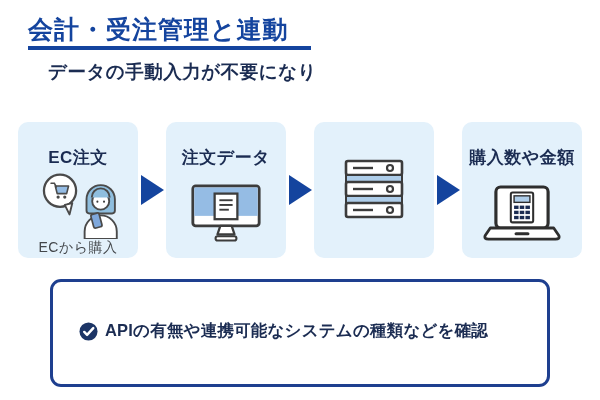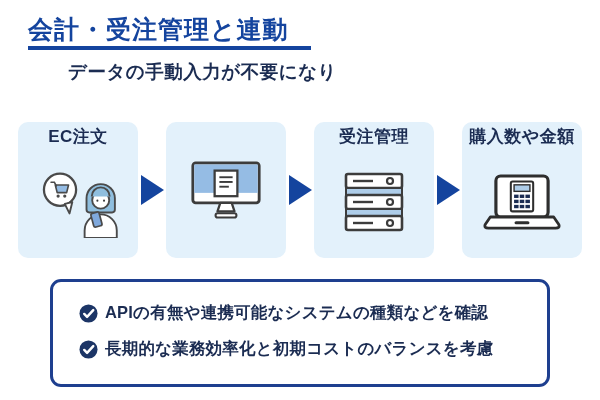--- a/index.html
+++ b/index.html
@@ -20,37 +20,37 @@
   }
   
   .title{
     position:absolute;left:28px;top:13px;
     font-size:25px;font-weight:bold;color:var(--blue);letter-spacing:1px;
   }
   .title-rule{
     position:absolute;left:28px;top:46px;width:283px;height:4px;background:var(--blue);
   }
   .lede{
-    position:absolute;left:30px;top:61px;display:flex;align-items:center;margin-left:20px;
+    position:absolute;left:30px;top:61px;display:flex;align-items:center;
   }
   .lede-bar{width:7px;background:var(--blue);margin-right:11px;}
   .lede-text{
     font-size:18.5px;font-weight:bold;color:var(--navy);line-height:21px;letter-spacing:0.5px;
   }
   
   .flow{
     position:absolute;left:18px;top:122px;width:564px;height:136px;
     display:flex;justify-content:space-between;align-items:stretch;
   }
   .step{
     width:120px;background:var(--panel);border-radius:10px;
     display:flex;flex-direction:column;align-items:center;
   }
   .step-label{
-    margin-top:3px;font-size:17px;font-weight:bold;color:var(--navy);letter-spacing:0.5px;
+    margin-top:24px;font-size:17px;font-weight:bold;color:var(--navy);letter-spacing:0.5px;
     white-space:nowrap;
   }
   .step-icon{flex:1;display:flex;align-items:center;justify-content:center;}
   .step-caption{
     margin-bottom:10px;font-size:14px;color:var(--caption);white-space:nowrap;letter-spacing:0.5px;
   }
   .arrow{
     align-self:center;width:0;height:0;
     border-top:15px solid transparent;border-bottom:15px solid transparent;
     border-left:23px solid var(--blue);
@@ -97,43 +97,44 @@
           <circle cx="28" cy="29.7" r="1.7" fill="#4a4a4a"></circle>
           <path d="M51 32 a15 15 0 0 1 30 0 v12 q0 3 -3 3 h-24 q-3 0 -3 -3 z" fill="#8fbede" stroke="#4a4a4a" stroke-width="2"></path>
           <circle cx="66" cy="34" r="9" fill="#fff" stroke="#4a4a4a" stroke-width="2"></circle>
           <path d="M56.5 30 a9.5 9.5 0 0 1 19 0" fill="#8fbede" stroke="#4a4a4a" stroke-width="2"></path>
           <circle cx="62.5" cy="34.5" r="1.1" fill="#3a3a3a"></circle>
           <circle cx="69.5" cy="34.5" r="1.1" fill="#3a3a3a"></circle>
           <path d="M49 74 v-8 a17 17 0 0 1 34 0 v8 z" fill="#fff" stroke="#4a4a4a" stroke-width="2"></path>
           <rect x="57" y="47" width="9" height="15" rx="2" fill="#7fa8dc" stroke="#4a4a4a" stroke-width="1.8" transform="rotate(-15 61.5 54.5)"></rect>
         </svg>
       </div>
+      <div class="step-caption">ECから購入</div>
     </div>
 
     <div class="arrow"></div>
 
     <div class="step">
+      <div class="step-label">注文データ</div>
       <div class="step-icon">
         <svg viewBox="0 0 76 64" width="72" height="61">
           <rect x="3" y="3" width="70" height="42" rx="3" fill="#fff" stroke="#3c3c3c" stroke-width="3"></rect>
           <rect x="4.5" y="4.5" width="67" height="30" fill="#95bce4"></rect>
           <rect x="26" y="11" width="24" height="27" fill="#fff" stroke="#3c3c3c" stroke-width="2.4"></rect>
           <line x1="31" y1="18" x2="45" y2="18" stroke="#3c3c3c" stroke-width="2"></line>
           <line x1="31" y1="23" x2="45" y2="23" stroke="#3c3c3c" stroke-width="2"></line>
           <line x1="31" y1="28" x2="41" y2="28" stroke="#3c3c3c" stroke-width="2"></line>
           <path d="M32 45 l-3 9 h18 l-3 -9 z" fill="#fff" stroke="#3c3c3c" stroke-width="2.4" stroke-linejoin="round"></path>
           <rect x="27" y="56" width="22" height="4.5" rx="2.2" fill="#fff" stroke="#3c3c3c" stroke-width="2.2"></rect>
         </svg>
       </div>
     </div>
 
     <div class="arrow"></div>
 
     <div class="step">
-      <div class="step-label">受注管理</div>
       <div class="step-icon">
         <svg viewBox="0 0 62 62" width="62" height="62">
           <rect x="3" y="2" width="56" height="14" rx="2" fill="#fff" stroke="#3c3c3c" stroke-width="2.6"></rect>
           <line x1="10" y1="9" x2="30" y2="9" stroke="#3c3c3c" stroke-width="2.4"></line>
           <circle cx="47" cy="9" r="3" fill="#fff" stroke="#3c3c3c" stroke-width="2.2"></circle>
           <rect x="3" y="16" width="56" height="7" fill="#aecde9" stroke="#3c3c3c" stroke-width="2"></rect>
           <rect x="3" y="23" width="56" height="14" rx="2" fill="#fff" stroke="#3c3c3c" stroke-width="2.6"></rect>
           <line x1="10" y1="30" x2="30" y2="30" stroke="#3c3c3c" stroke-width="2.4"></line>
           <circle cx="47" cy="30" r="3" fill="#fff" stroke="#3c3c3c" stroke-width="2.2"></circle>
           <rect x="3" y="37" width="56" height="7" fill="#aecde9" stroke="#3c3c3c" stroke-width="2"></rect>
@@ -175,24 +176,15 @@
   <div class="checklist">
     <div class="chk-row">
       <span class="chk-ico">
         <svg viewBox="0 0 20 20" width="19" height="19">
           <circle cx="10" cy="10" r="9.5" fill="#1c3566"></circle>
           <path d="M5.5 10.5 l3 3 l6.5 -7" fill="none" stroke="#fff" stroke-width="2.6" stroke-linecap="round" stroke-linejoin="round"></path>
         </svg>
       </span>
       <span class="chk-text">APIの有無や連携可能なシステムの種類などを確認</span>
     </div>
-    <div class="chk-row">
-      <span class="chk-ico">
-        <svg viewBox="0 0 20 20" width="19" height="19">
-          <circle cx="10" cy="10" r="9.5" fill="#1c3566"></circle>
-          <path d="M5.5 10.5 l3 3 l6.5 -7" fill="none" stroke="#fff" stroke-width="2.6" stroke-linecap="round" stroke-linejoin="round"></path>
-        </svg>
-      </span>
-      <span class="chk-text">長期的な業務効率化と初期コストのバランスを考慮</span>
-    </div>
   </div>
 
 </div>
 
 </body></html>

